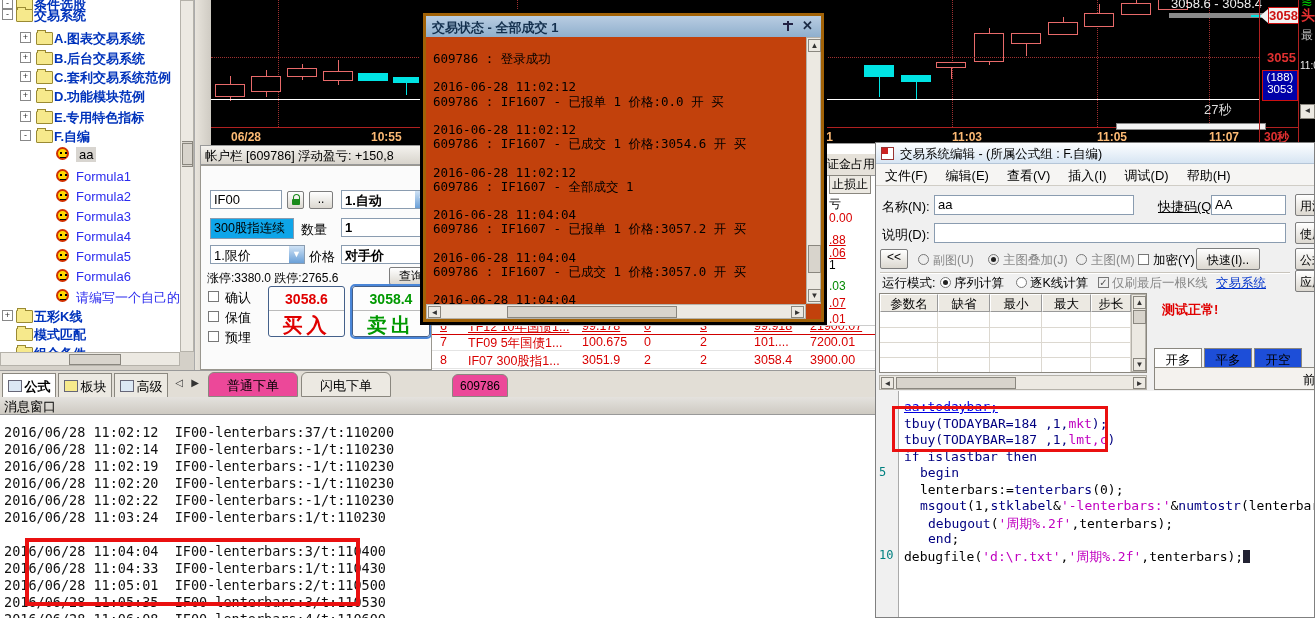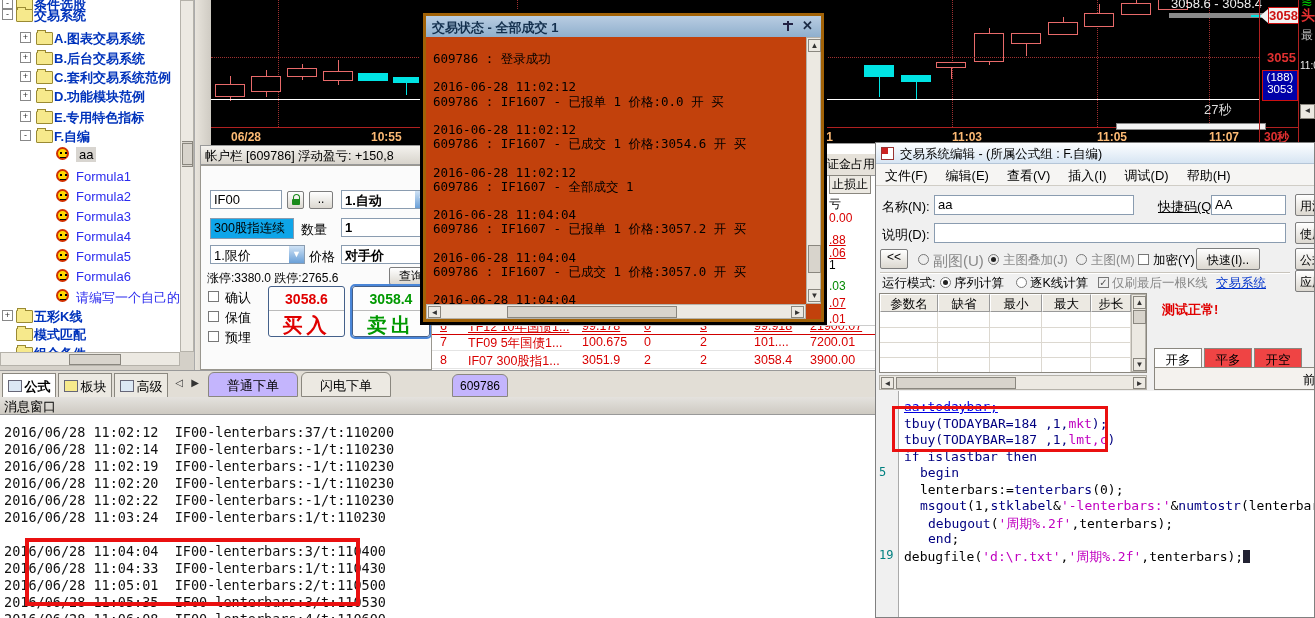--- a/index.html
+++ b/index.html
@@ -44,21 +44,21 @@
   #order-hdr{left:200px;top:145px;width:232px;height:20px;background:linear-gradient(#f4f2ee,#d8d4cc);border:1px solid #999;box-sizing:border-box;font-size:12.5px;padding:2px 4px;white-space:nowrap;overflow:hidden;}
   #order-body{left:200px;top:165px;width:232px;height:205px;background:#fbfbfb;border:1px solid #9a978f;box-sizing:border-box;overflow:hidden;}
   .bigbtn{position:absolute;width:77px;height:51px;background:#fdfdfd;border:1px solid #44608a;border-radius:3px;text-align:center;box-sizing:border-box;}
   .bigbtn .p{font-size:14px;font-weight:bold;border-bottom:1px solid #bbb;padding:4px 2px 3px;}
   .bigbtn .t{font-size:20px;font-weight:bold;padding-top:1px;letter-spacing:4px;}
   
   #tabbar{left:0;top:370px;width:875px;height:27px;background:#e2ded6;border-top:1px solid #999;box-sizing:border-box;}
   .ltab{position:absolute;top:2px;height:24px;border:1px solid #8a877f;border-bottom:none;background:#ece9e2;font-size:13px;text-align:center;box-sizing:border-box;padding-top:4px;}
   .ltab.sel{background:#fff;font-weight:bold;}
   .ttab{position:absolute;top:1px;height:25px;border:1px solid #8a877f;background:#ece9e2;font-size:13px;text-align:center;box-sizing:border-box;padding-top:4px;border-radius:6px 6px 0 0;}
-  .ttab.sel{background:#c4b5fd;}
+  .ttab.sel{background:#ec4899;}
   
   #msg-hdr{left:0;top:397px;width:875px;height:18px;background:linear-gradient(#e4e2de,#cecac2);border-bottom:1px solid #999;font-size:13px;padding:1px 4px;box-sizing:border-box;}
   #msg-area{left:0;top:415px;width:875px;height:203px;background:#fff;overflow:hidden;}
   .mline{position:absolute;left:4px;font-size:13.5px;color:#111;white-space:pre;}
   
   #quote-table{left:432px;top:325px;width:443px;height:46px;background:#fff;overflow:hidden;border-top:1px solid #ccc;}
   .qcell{position:absolute;font-size:12.5px;color:#d80000;white-space:nowrap;}
   #sliver{left:827px;top:143px;width:48px;height:228px;background:#fff;overflow:hidden;border-top:1px solid #999;}
   .sv{position:absolute;left:2px;font-size:12px;white-space:nowrap;}
   .sv.r{color:#d80000;} .sv.ru{color:#d80000;text-decoration:underline;} .sv.g{color:#008800;} .sv.k{color:#000;}
@@ -67,21 +67,21 @@
   #dlg-in{position:relative;width:100%;height:100%;background:#c2410c;border:3px solid #a16207;box-sizing:border-box;overflow:hidden;}
   #dlg-title{position:absolute;left:0;top:0;right:0;height:21px;background:linear-gradient(#b9cde2,#8fafcd);color:#14304e;font-weight:bold;font-size:13px;padding:3px 6px;box-sizing:border-box;}
   .dline{position:absolute;left:7px;font-size:12.5px;color:#000;white-space:pre;font-family:"DejaVu Sans Mono",monospace;}
   .scroll-btn{position:absolute;background:#ece9e2;border:1px solid #8a877f;font-size:8px;text-align:center;color:#333;box-sizing:border-box;line-height:11px;}
   
   #editor{left:875px;top:142px;width:440px;height:476px;background:#f0f0f0;border:1px solid #808080;box-sizing:border-box;overflow:hidden;z-index:10;}
   #ed-title{position:absolute;left:0;top:0;right:0;height:21px;background:linear-gradient(#fdfeff,#d7e5f3);border-bottom:1px solid #b5c6d8;font-size:12.5px;padding:3px 4px 0 24px;box-sizing:border-box;white-space:nowrap;}
   #ed-menu{position:absolute;left:0;top:21px;right:0;height:21px;background:#f6f5f3;border-bottom:1px solid #d0cdc6;}
   .mitem{display:inline-block;padding:3px 9px 0;font-size:13px;height:21px;box-sizing:border-box;}
   .ptabh{position:absolute;top:0;height:18px;background:#ece9e2;border:1px solid #999;border-left-color:#fff;border-top-color:#fff;font-size:12.5px;text-align:center;box-sizing:border-box;padding-top:1px;}
-  .postab{position:absolute;top:205px;height:20px;border:1px solid #8a877f;background:#ef4444;font-size:12.5px;text-align:center;padding-top:3px;box-sizing:border-box;}
+  .postab{position:absolute;top:205px;height:20px;border:1px solid #8a877f;background:#1d4ed8;font-size:12.5px;text-align:center;padding-top:3px;box-sizing:border-box;}
   .postab.sel{background:#fff;border-bottom-color:#fff;}
   #code{position:absolute;left:1px;top:248px;width:437px;height:226px;background:#fff;overflow:hidden;}
   #gutter{position:absolute;left:0;top:0;width:21px;height:100%;background:#f0f0f0;border-right:1px solid #aaa;}
   .cl{position:absolute;left:27px;font-size:13px;white-space:pre;font-family:"DejaVu Sans Mono",monospace;}
   .ln{position:absolute;left:2px;font-size:12px;color:#008080;font-family:"DejaVu Sans Mono",monospace;}
   .k{color:#000080;} .s{color:#c000c0;} .v{color:#000;}
   .u{color:#0000e0;text-decoration:underline;}
   .cur{display:inline-block;width:7px;height:13px;background:#223;vertical-align:-2px;}
   .link{color:#0033cc;text-decoration:underline;}
   
@@ -395,21 +395,21 @@
     <div class="lbl" style="left:282px;top:55px;text-decoration:underline;">快捷码(Q):</div>
     <div class="inp" style="left:335px;top:52px;width:75px;height:20px;">AA</div>
     <div class="btn" style="left:419px;top:51px;width:34px;height:22px;text-align:left;padding:3px 0 0 4px;">用法</div>
 
     <div class="lbl" style="left:6px;top:83px;">说明(D):</div>
     <div class="inp" style="left:58px;top:80px;width:352px;height:20px;"></div>
     <div class="btn" style="left:419px;top:79px;width:34px;height:22px;text-align:left;padding:3px 0 0 4px;">使用</div>
 
     <div class="btn" style="left:4px;top:106px;width:28px;height:20px;">&lt;&lt;</div>
     <span class="radio" style="left:42px;top:111px;background:#eee;"></span>
-    <div class="lbl gray" style="left:57px;top:109px;font-size:15px;">副图(U)</div>
+    <div class="lbl gray" style="left:57px;top:109px;font-size:12px;">副图(U)</div>
     <span class="radio on" style="left:112px;top:111px;background:#eee;"></span>
     <div class="lbl gray" style="left:127px;top:109px;font-size:12.5px;">主图叠加(J)</div>
     <span class="radio" style="left:200px;top:111px;background:#eee;"></span>
     <div class="lbl gray" style="left:215px;top:109px;font-size:12.5px;">主图(M)</div>
     <span class="chk" style="left:262px;top:111px;"></span>
     <div class="lbl" style="left:277px;top:109px;font-size:12.5px;">加密(Y)</div>
     <div class="btn" style="left:320px;top:105px;width:64px;height:22px;padding-top:3px;">快速(I)..</div>
     <div class="btn" style="left:419px;top:105px;width:34px;height:22px;text-align:left;padding:3px 0 0 4px;">公式</div>
     <div class="a" style="left:4px;top:129px;width:410px;height:1px;background:#c8c4bc;border-bottom:1px solid #fff;"></div>
 
@@ -460,21 +460,21 @@
         <div class="postab" style="left: 328px; width: 48px;">平多</div>
         <div class="postab" style="left: 378px; width: 48px;">开空</div>
       </div>
     <div class="a" style="left:278px;top:224px;width:161px;height:23px;border:1px solid #8a877f;border-right:none;background:#f4f2ee;box-sizing:border-box;">
       <span class="lbl" style="left:148px;top:4px;font-size:12.5px;">前</span>
     </div>
 
     <div id="code">
       <div id="gutter">
           <div class="ln" style="top: 74px;">5</div>
-          <div class="ln" style="top: 156.5px;">19</div>
+          <div class="ln" style="top: 156.5px;">10</div>
         </div>
       <div id="code-lines">
           <div class="cl" style="top: 8px; left: 27px;"><span class="u">aa:todaybar;</span></div>
           <div class="cl" style="top: 24.5px; left: 27px;"><span class="k">tbuy(TODAYBAR=184 ,1,</span><span class="s">mkt</span><span class="k">);</span></div>
           <div class="cl" style="top: 41px; left: 27px;"><span class="k">tbuy(TODAYBAR=187 ,1,</span><span class="s">lmt,c</span><span class="k">)</span></div>
           <div class="cl" style="top: 57.5px; left: 27px;"><span class="k">if islastbar then</span></div>
           <div class="cl" style="top: 74px; left: 43px;"><span class="k">begin</span></div>
           <div class="cl" style="top: 90.5px; left: 43px;"><span class="v">lenterbars:=</span><span class="k">tenterbars</span><span class="v">(0);</span></div>
           <div class="cl" style="top: 107px; left: 43px;"><span class="k">msgout</span><span class="v">(1,</span><span class="k">stklabel</span><span class="v">&amp;</span><span class="s">'-lenterbars:'</span><span class="v">&amp;</span><span class="k">numtostr</span><span class="v">(lenterbars,0)&amp;</span></div>
           <div class="cl" style="top: 123.5px; left: 51px;"><span class="k">debugout</span><span class="v">(</span><span class="s">'周期%.2f'</span><span class="v">,tenterbars);</span></div>

